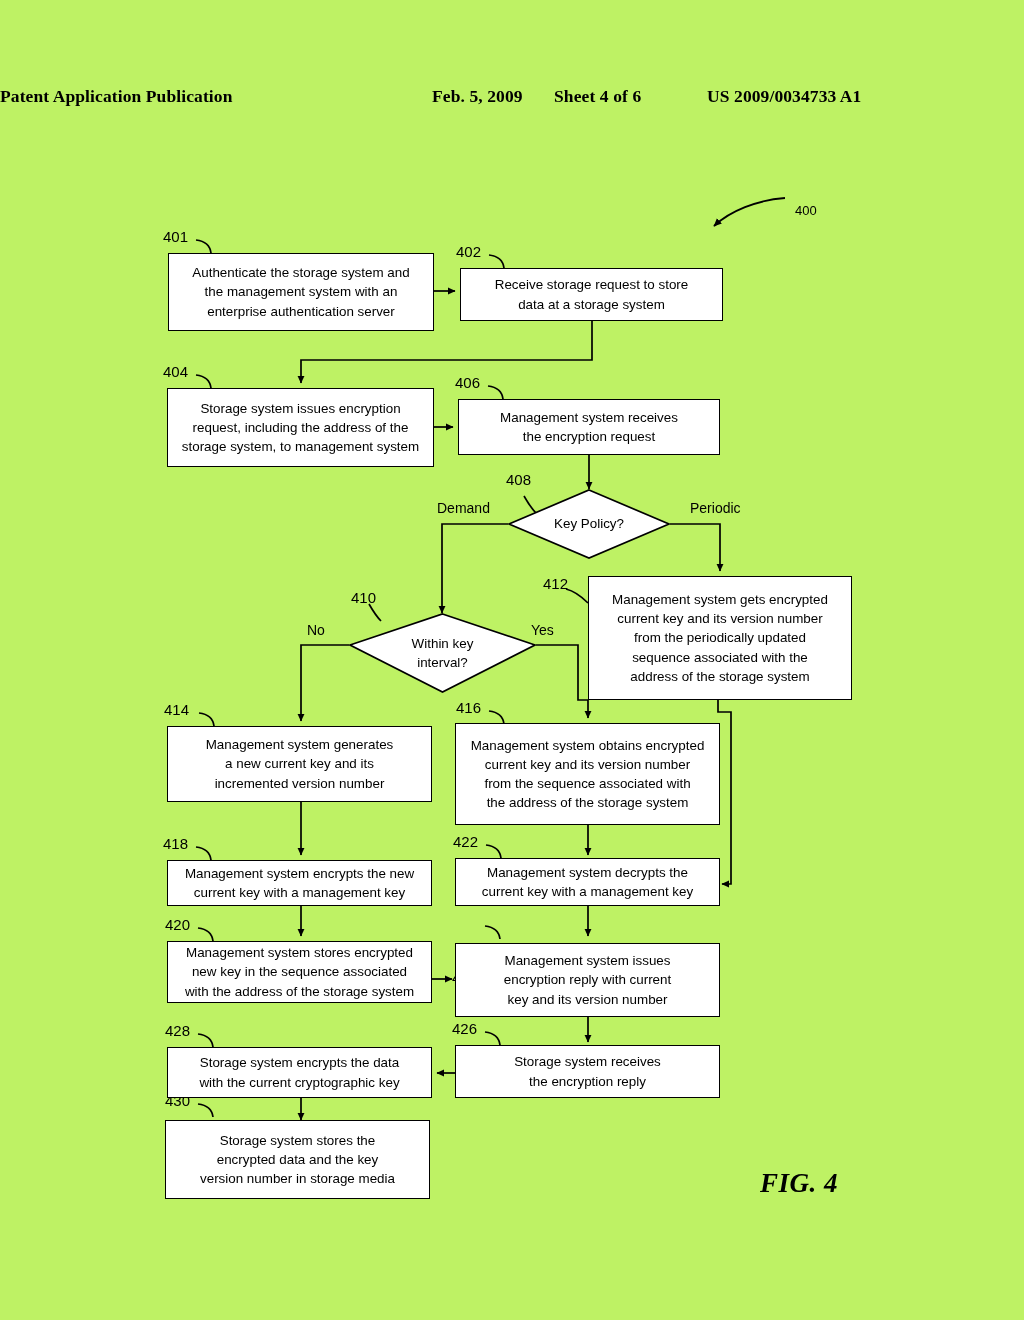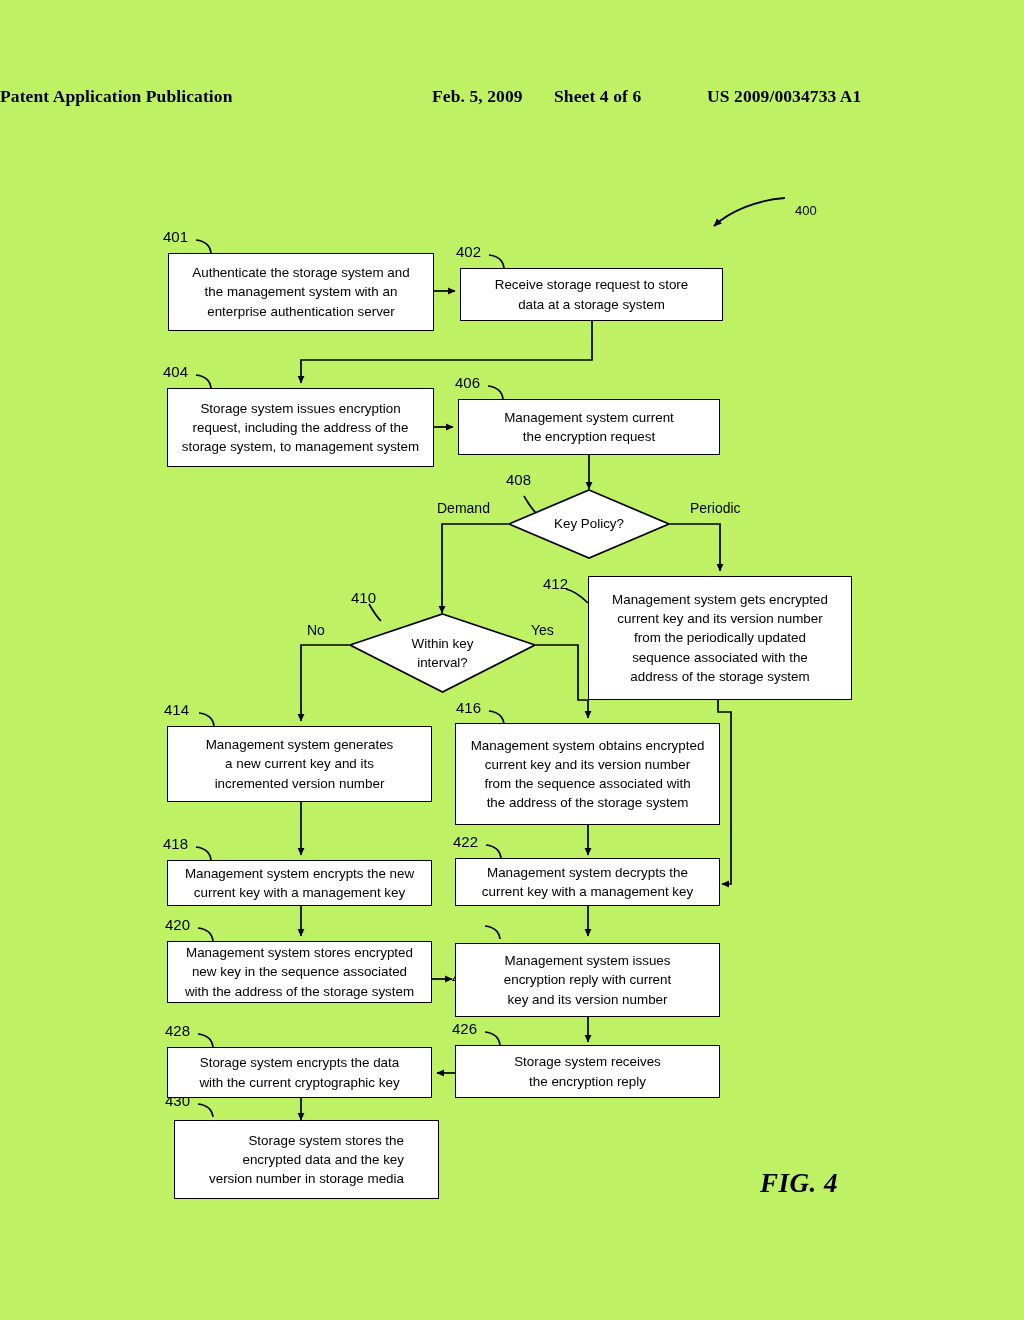--- a/index.html
+++ b/index.html
@@ -221,21 +221,21 @@
 the management system with an
 enterprise authentication server</div>
 
     <div class="node" style="left:460px; top:268px; width:263px; height:53px;">Receive storage request to store
 data at a storage system</div>
 
     <div class="node" style="left:167px; top:388px; width:267px; height:79px;">Storage system issues encryption
 request, including the address of the
 storage system, to management system</div>
 
-    <div class="node" style="left:458px; top:399px; width:262px; height:56px;">Management system current
+    <div class="node" style="left:458px; top:399px; width:262px; height:56px;">Management system receives
 the encryption request</div>
 
     <div class="node" style="left:588px; top:576px; width:264px; height:124px;">Management system gets encrypted
 current key and its version number
 from the periodically updated
 sequence associated with the
 address of the storage system</div>
 
     <div class="node" style="left:167px; top:726px; width:265px; height:76px;">Management system generates
 a new current key and its
@@ -259,21 +259,21 @@
     <div class="node" style="left:455px; top:943px; width:265px; height:74px;">Management system issues
 encryption reply with current
 key and its version number</div>
 
     <div class="node" style="left:167px; top:1047px; width:265px; height:51px;">Storage system encrypts the data
 with the current cryptographic key</div>
 
     <div class="node" style="left:455px; top:1045px; width:265px; height:53px;">Storage system receives
 the encryption reply</div>
 
-    <div class="node" style="left:174px; top:1120px; width:265px; height:79px;text-align:right;">Storage system stores the
+    <div class="node" style="left:165px; top:1120px; width:265px; height:79px;">Storage system stores the
 encrypted data and the key
 version number in storage media</div>
 
     <div class="diamond" style="left:508px; top:489px; width:162px; height:70px;">
       <svg class="dshape" viewBox="0 0 162 70" preserveAspectRatio="none">
         <polygon points="81,1 161,35 81,69 1,35" fill="#fff" stroke="#000" stroke-width="1.7" vector-effect="non-scaling-stroke"></polygon>
       </svg>
       <div class="dlabel">Key Policy?</div>
     </div>
 

